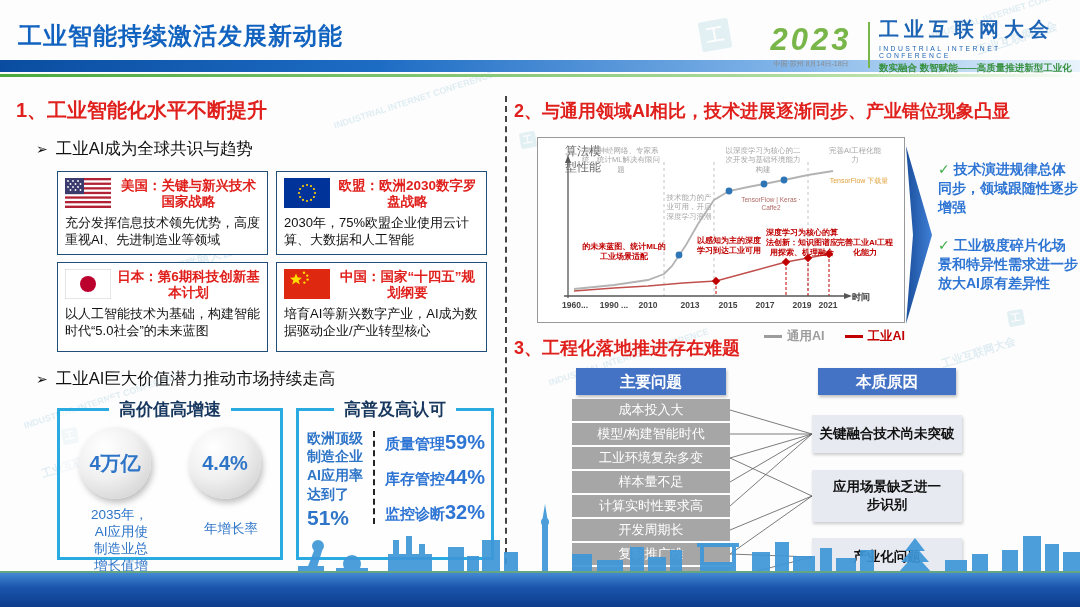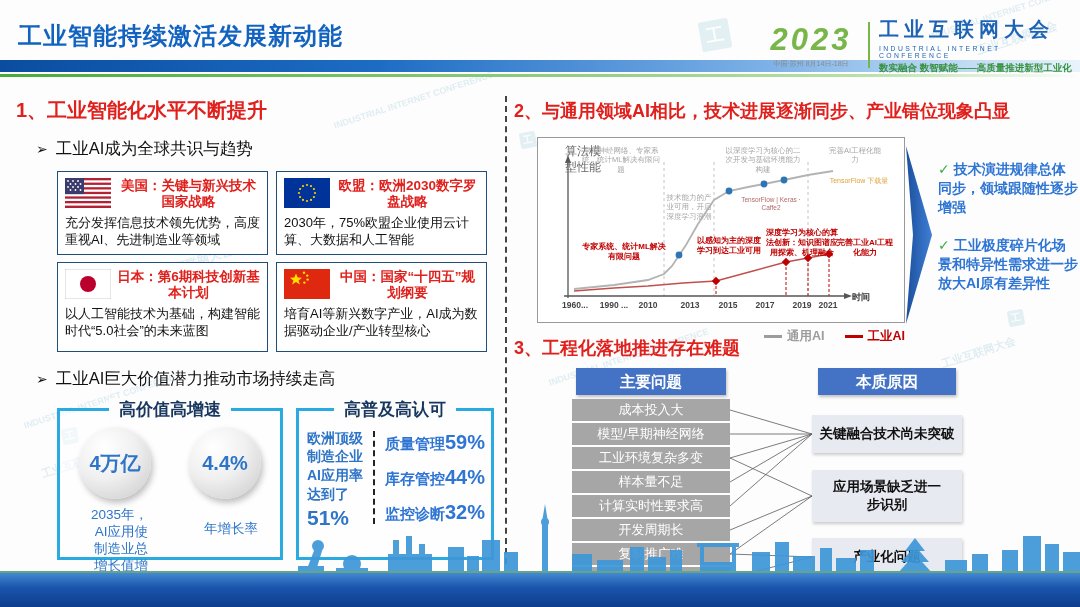--- a/index.html
+++ b/index.html
@@ -282,21 +282,21 @@
           <rect x="245" y="121" width="6" height="6" transform="rotate(45 248 124)"></rect>
           <rect x="267" y="117" width="6" height="6" transform="rotate(45 270 120)"></rect>
           <rect x="288" y="113" width="6" height="6" transform="rotate(45 291 116)"></rect>
         </g>
     </svg>
     <div class="c-ylabel">算法模型性能</div>
     <div class="c-note" style="left:42px;top:8px;width:82px;">早期神经网络、专家系统，统计ML解决有限问题</div>
     <div class="c-note" style="left:127px;top:8px;width:48px;margin-top:47px;">技术能力的产业可用，开启深度学习浪潮</div>
     <div class="c-note" style="left:186px;top:8px;width:78px;">以深度学习为核心的二次开发与基础环境能力构建</div>
     <div class="c-note" style="left:288px;top:8px;width:58px;">完善AI工程化能力</div>
-    <div class="c-note-red" style="left:44px;top:104px;width:84px;">专家系统、统计ML解决有限问题</div>
+    <div class="c-note-red" style="left:44px;top:104px;width:84px;">的未来蓝图、统计ML的工业场景适配</div>
     <div class="c-note-red" style="left:158px;top:98px;width:66px;">以感知为主的深度学习到达工业可用</div>
     <div class="c-note-red" style="left:226px;top:90px;width:76px;">深度学习为核心的算法创新：知识图谱应用探索、机理融合</div>
     <div class="c-note-red" style="left:298px;top:100px;width:58px;">完善工业AI工程化能力</div>
     <div class="c-frameworks">TensorFlow | Keras · Caffe2</div>
     <div class="c-download">TensorFlow 下载量</div>
     <div class="c-tick" style="left:19px;">1960...</div>
     <div class="c-tick" style="left:58px;">1990 ...</div>
     <div class="c-tick" style="left:92px;">2010</div>
     <div class="c-tick" style="left:134px;">2013</div>
     <div class="c-tick" style="left:172px;">2015</div>
@@ -329,21 +329,21 @@
 
   <div class="finding" style="top:160px;"><span class="check">✓</span><span>技术演进规律总体同步，领域跟随性逐步增强</span></div>
   <div class="finding" style="top:236px;"><span class="check">✓</span><span>工业极度碎片化场景和特异性需求进一步放大AI原有差异性</span></div>
 
   <div class="sec-heading" style="left:514px;top:336px;font-size:18px;">3、工程化落地推进存在难题</div>
 
   <div class="col-header" style="left:576px;top:368px;width:150px;">主要问题</div>
   <div class="col-header" style="left:818px;top:368px;width:138px;">本质原因</div>
 
   <div class="problem" style="top:399px;">成本投入大</div>
-  <div class="problem" style="top:423px;">模型/早期神经网络</div>
+  <div class="problem" style="top:423px;">模型/构建智能时代</div>
   <div class="problem" style="top:447px;">工业环境复杂多变</div>
   <div class="problem" style="top:471px;">样本量不足</div>
   <div class="problem" style="top:495px;">计算实时性要求高</div>
   <div class="problem" style="top:519px;">开发周期长</div>
   <div class="problem" style="top:543px;">复制推广难</div>
   <div class="problem" style="top:567px;">安全维护与知识确权难</div>
 
   <div class="cause" style="top:415px;height:38px;">关键融合技术尚未突破</div>
   <div class="cause" style="top:470px;height:52px;padding:0 18px;">应用场景缺乏进一步识别</div>
   <div class="cause" style="top:538px;height:38px;">产业化问题</div>

